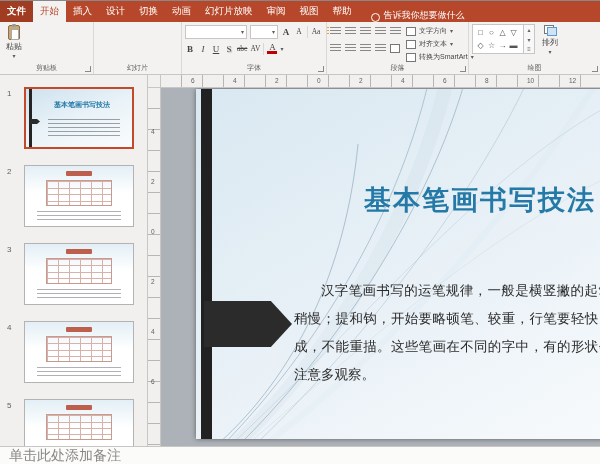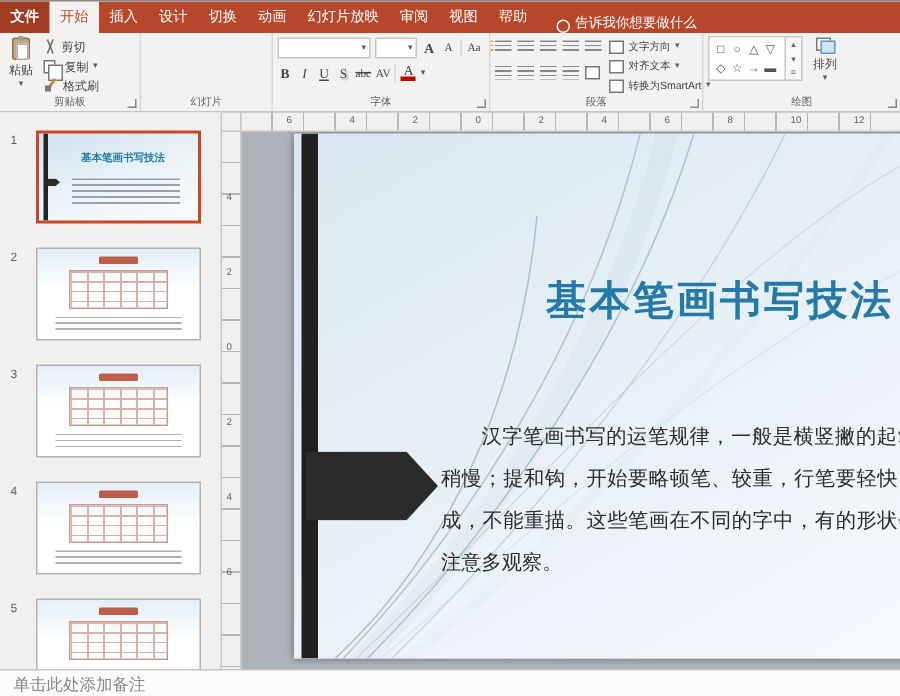--- a/index.html
+++ b/index.html
@@ -89,21 +89,21 @@
   .vruler span{position:absolute;left:3px;font-size:6.5px;color:#605E5C}
 
   .slide{position:absolute;left:48px;top:14px;width:622px;height:350px;background:linear-gradient(150deg,#D9E8F1 0%,#E9F1F7 45%,#FDFEFE 100%);box-shadow:0 0 5px rgba(0,0,0,.45);overflow:hidden}
   .band{position:absolute;left:5px;top:0;bottom:0;width:11px;background:#212121}
   .swoosh{position:absolute;left:0;top:0;width:100%;height:100%}
   .slide-title{position:absolute;left:168px;top:93px;font-family:"DejaVu Serif","Liberation Serif",serif;font-weight:bold;font-size:27px;color:#2579A7;letter-spacing:2px;white-space:nowrap;cursor:text}
   .pentagon{position:absolute;left:8px;top:212px;width:88px;height:46px;background:#2B2B2B;clip-path:polygon(0 0,76% 0,100% 50%,76% 100%,0 100%)}
   .slide-body{position:absolute;left:98px;top:188px;width:512px;font-size:13.5px;line-height:28px;color:#2B2B2B;text-indent:27px;text-align:justify;cursor:text}
 
   
-  .notes{position:absolute;left:0;right:0;bottom:0;height:19px;background:#FBFBFA;border-top:1px solid #C8C6C4;display:flex;align-items:center;padding-left:9px;font-size:11px;color:#8A8886;cursor:text}
+  .notes{position:absolute;left:0;right:0;bottom:0;height:19px;background:#FBFBFA;border-top:1px solid #C8C6C4;display:flex;align-items:flex-end;padding-left:9px;font-size:14px;color:#8A8886;cursor:text}
 </style>
 </head>
 <body>
 
 <div class="app">
 
   <div class="tabbar">
     <div class="tab file">文件</div>
     <div class="tab active">开始</div>
     <div class="tab">插入</div>
@@ -121,35 +121,20 @@
   </div>
 
   <div class="ribbon">
 
     <div class="group" style="width:94px">
       <div style="display:flex;gap:4px">
         <div class="btn-big">
           <span class="ic ic-paste"></span>
           <span>粘贴</span>
           <span class="caret">▾</span>
-        </div>
-        <div>
-          <div class="btn-small">
-            <span class="ic ic-cut"></span>
-            <span>剪切</span>
-          </div>
-          <div class="btn-small">
-            <span class="ic ic-copy"></span>
-            <span>复制</span>
-            <span class="caret">▾</span>
-          </div>
-          <div class="btn-small">
-            <span class="ic ic-brush"></span>
-            <span>格式刷</span>
-          </div>
         </div>
       </div>
       <span class="group-label">剪贴板</span>
       <span class="launcher"></span>
     </div>
 
     <div class="group" style="width:88px">
       <div style="display:flex;gap:4px">
       </div>
       <span class="group-label">幻灯片</span>

